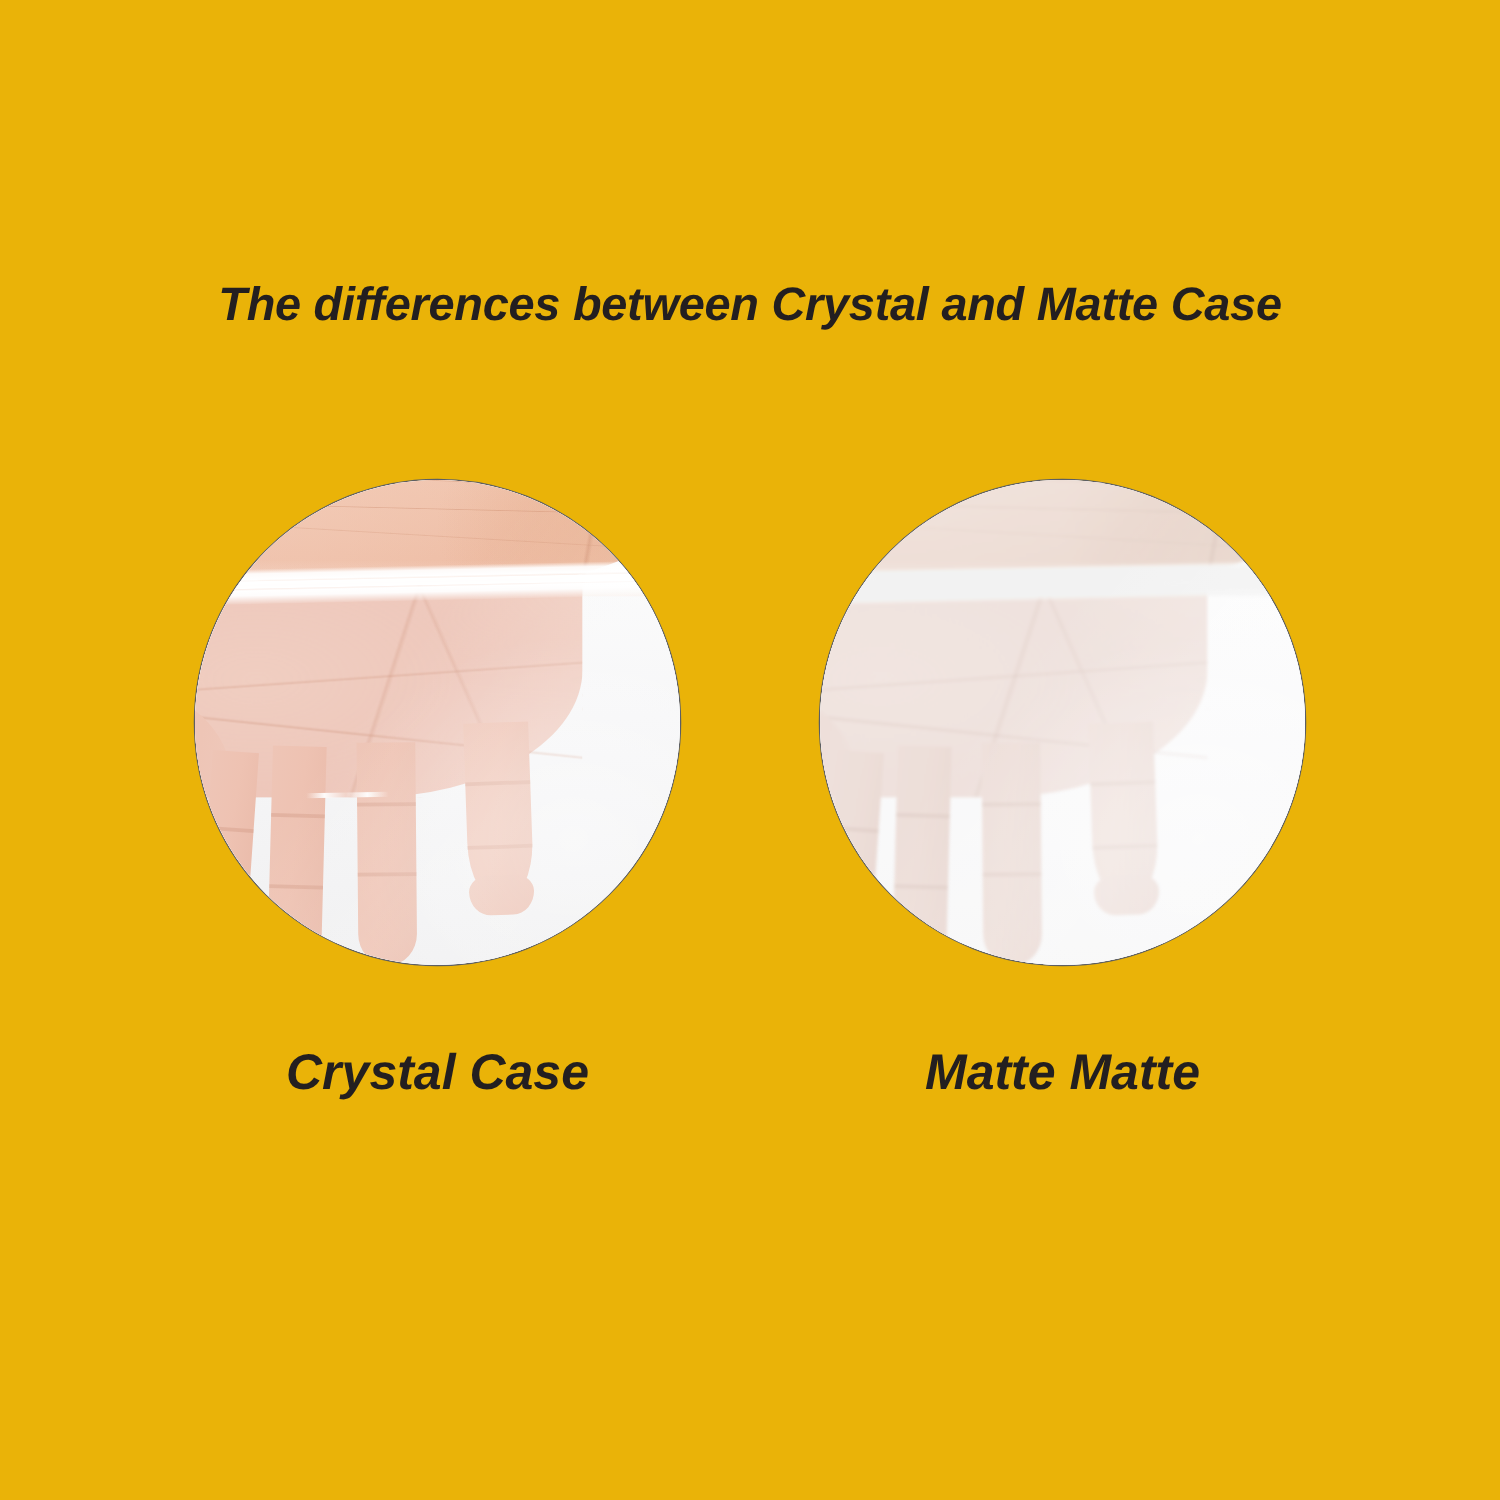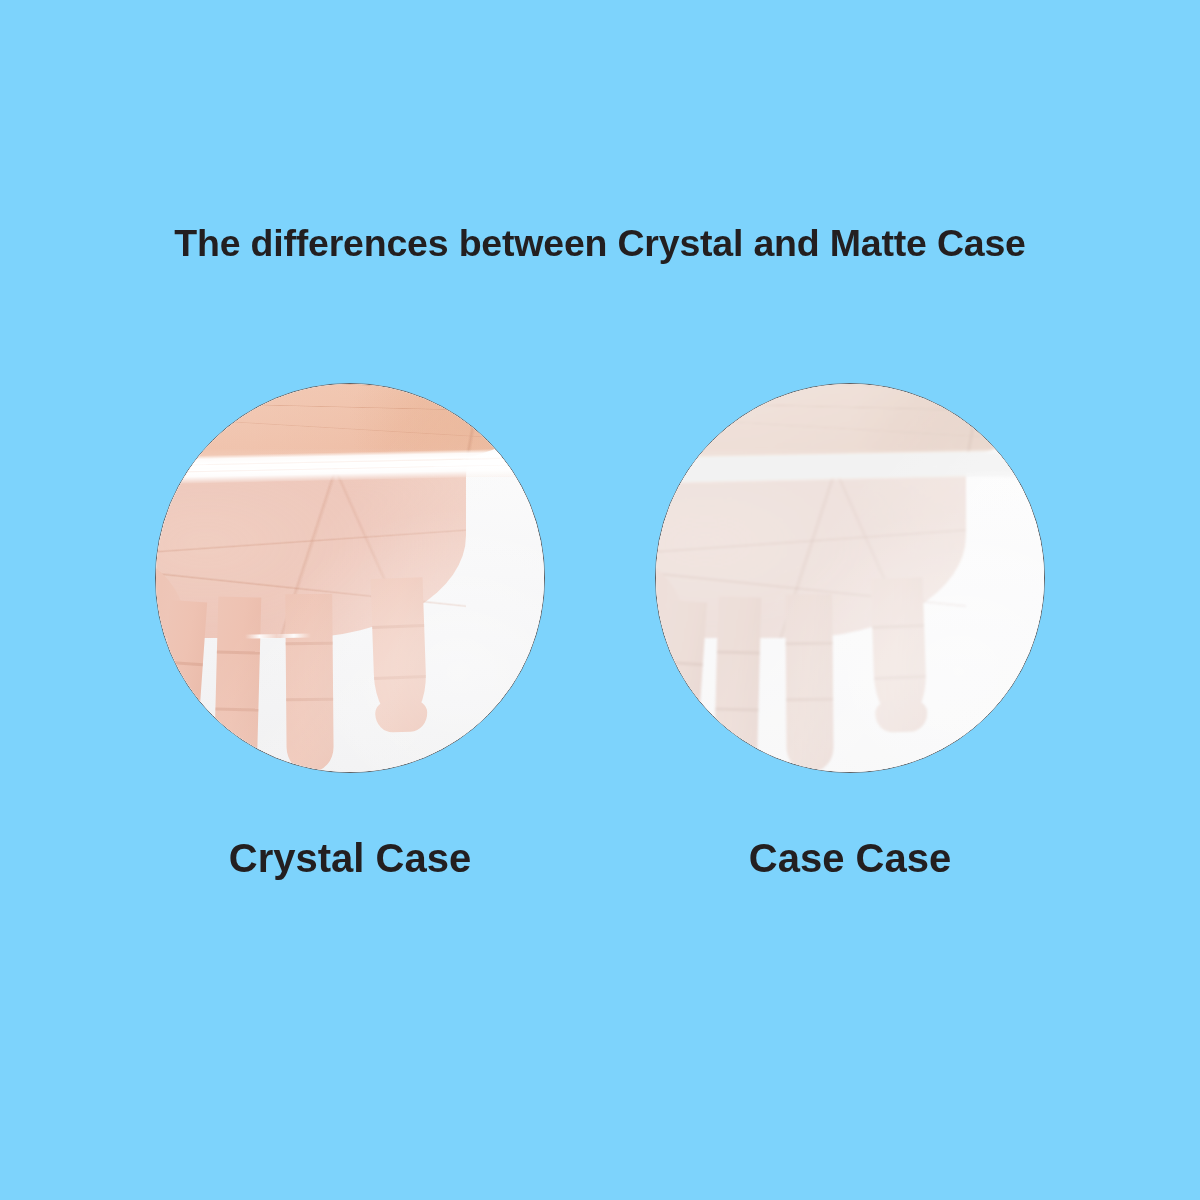--- a/index.html
+++ b/index.html
@@ -12,21 +12,22 @@
     height: 1200px;
     background: #ffffff;
     font-family: "Liberation Sans", sans-serif;
     overflow: hidden;
     position: relative;
   }
 
   .page {
     position: absolute;
     inset: 0;
-    background: #7dd3fc;
+    background: #eab308;
+    font-style: italic;
   }
 
   
   .title {
     position: absolute;
     left: 0;
     top: 222px;
     width: 1200px;
     text-align: center;
     font-size: 37.5px;
@@ -358,17 +359,17 @@
               <div class="knuckle" style="top:33%"></div>
               <div class="knuckle" style="top:68%"></div>
             </div>
             <div class="gloss-band"></div>
             <div class="gloss-band2"></div>
           </div>
           <div class="sheen"></div>
         </div>
       </div>
 
-      <div class="case-label">Case Case</div>
+      <div class="case-label">Matte Matte</div>
     </div>
 
   </div>
 </div>
 
 </body></html>

